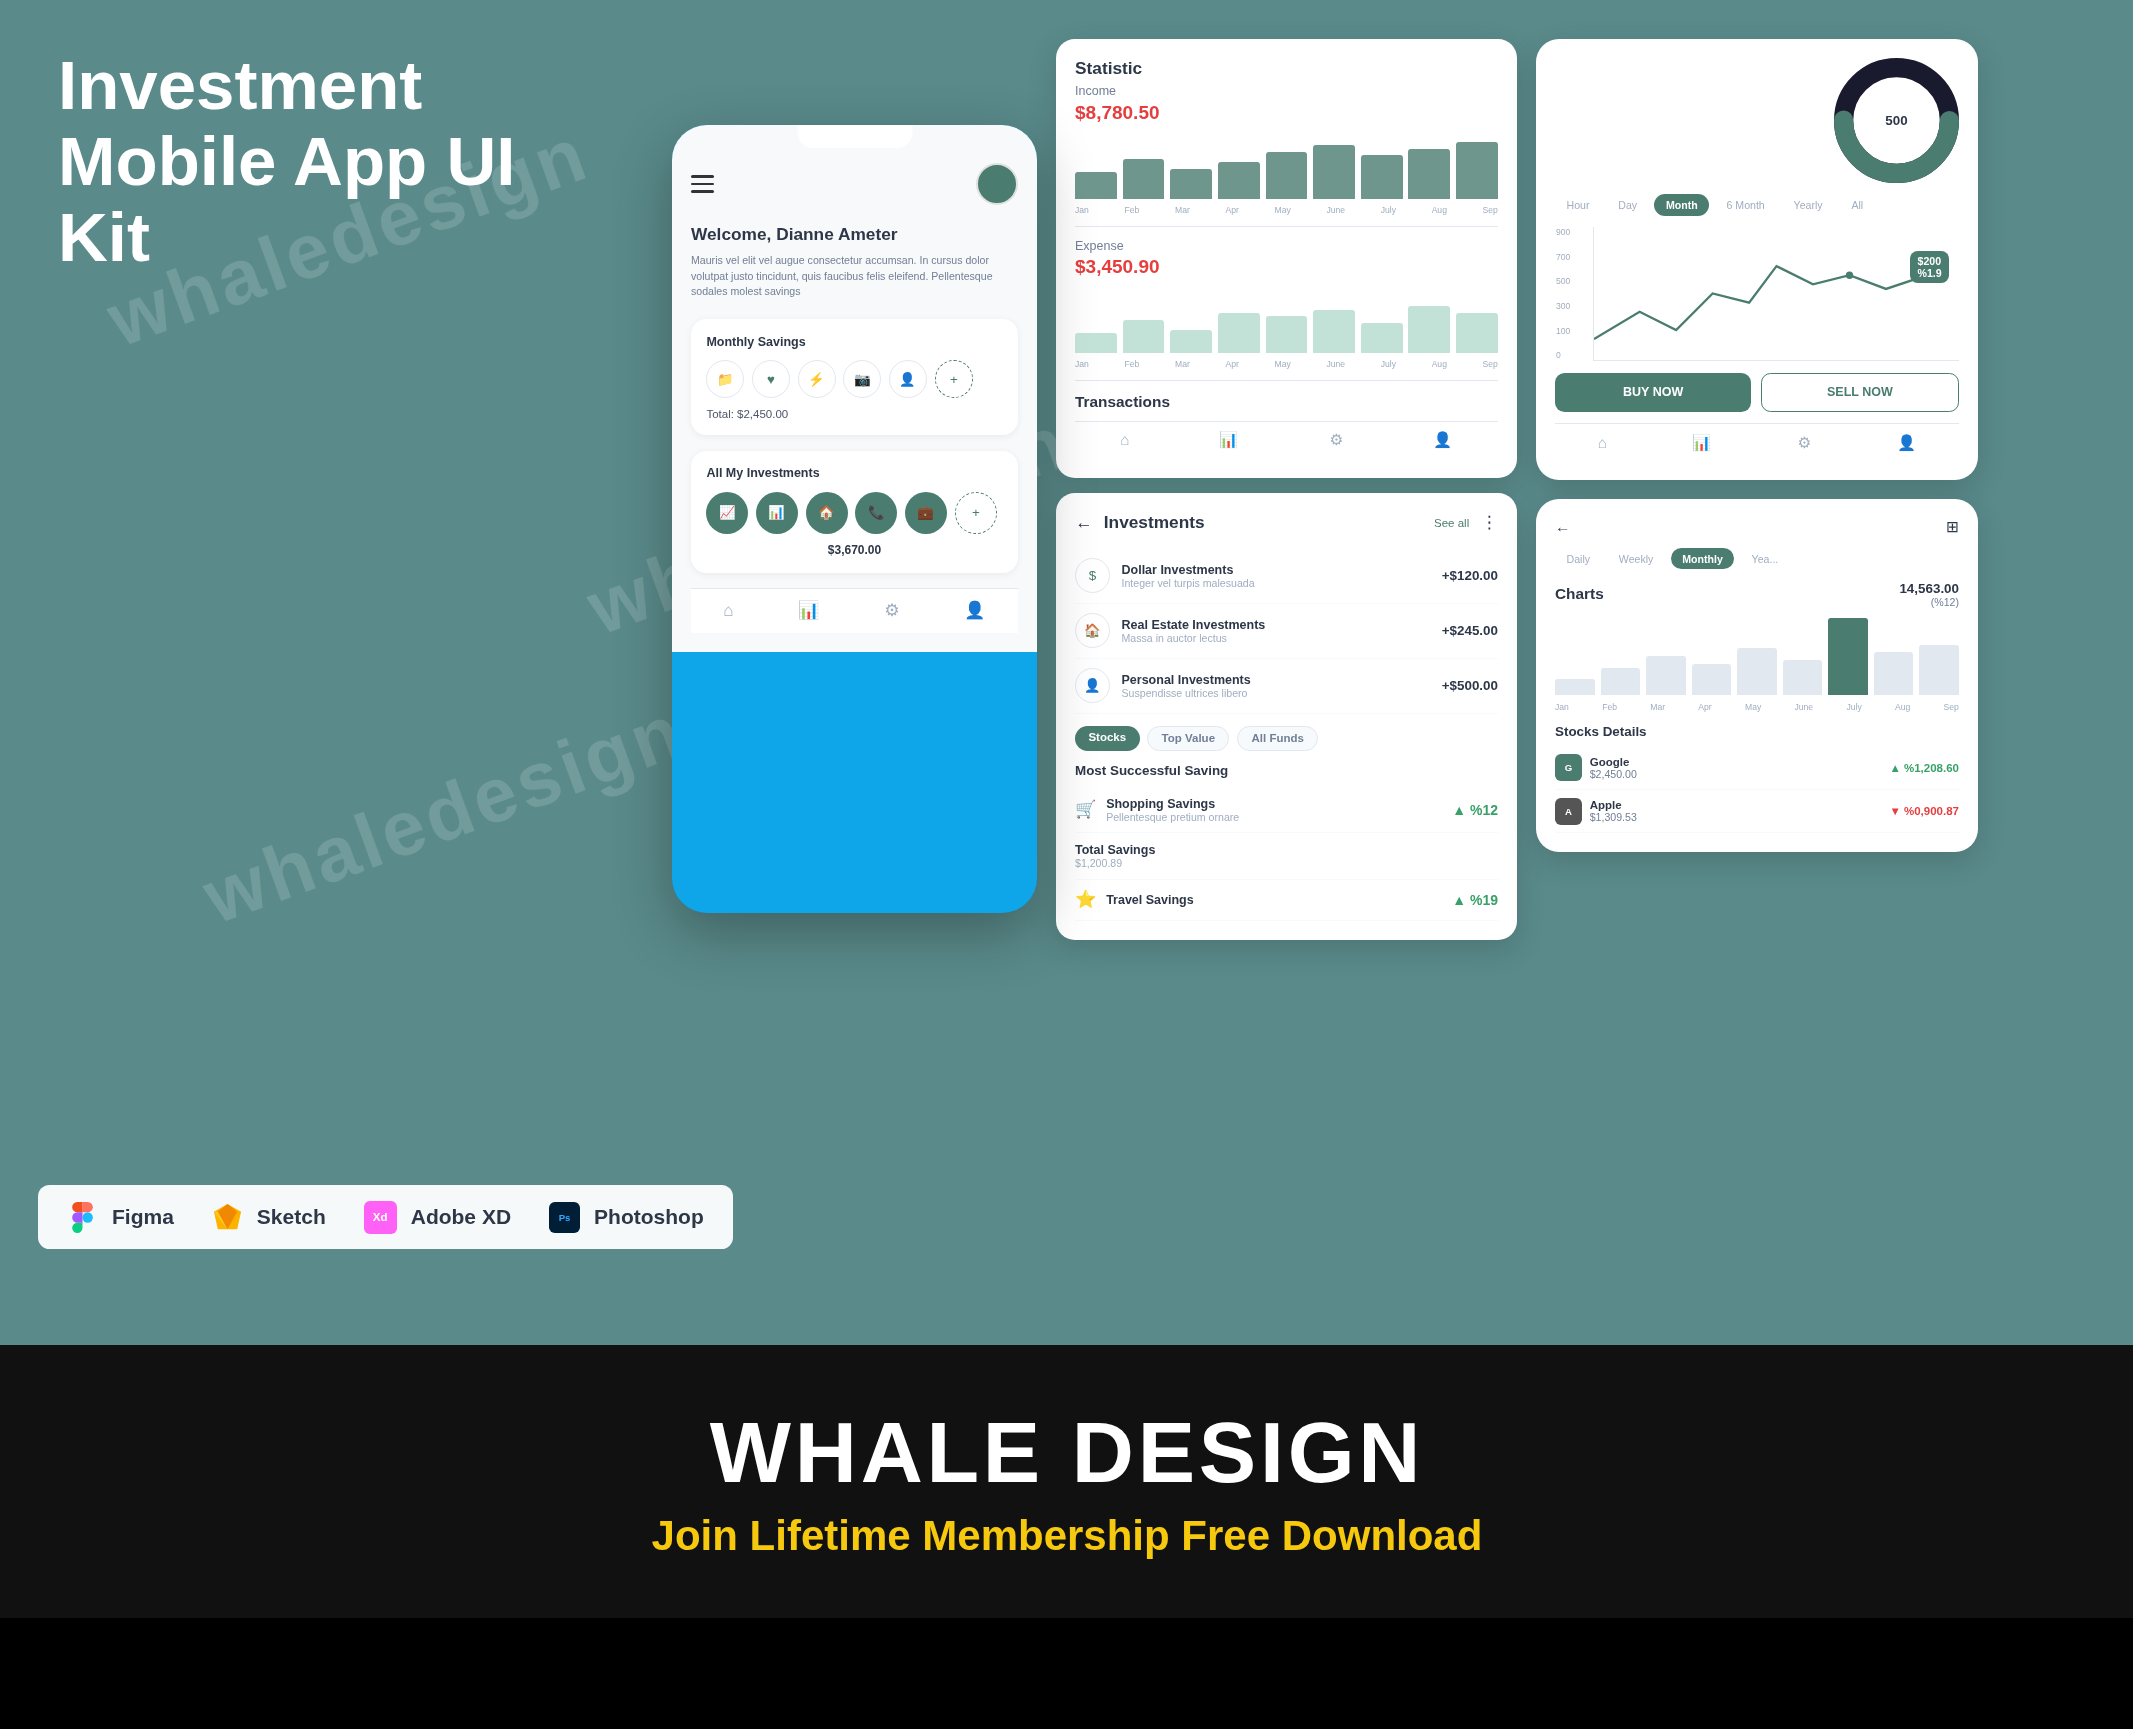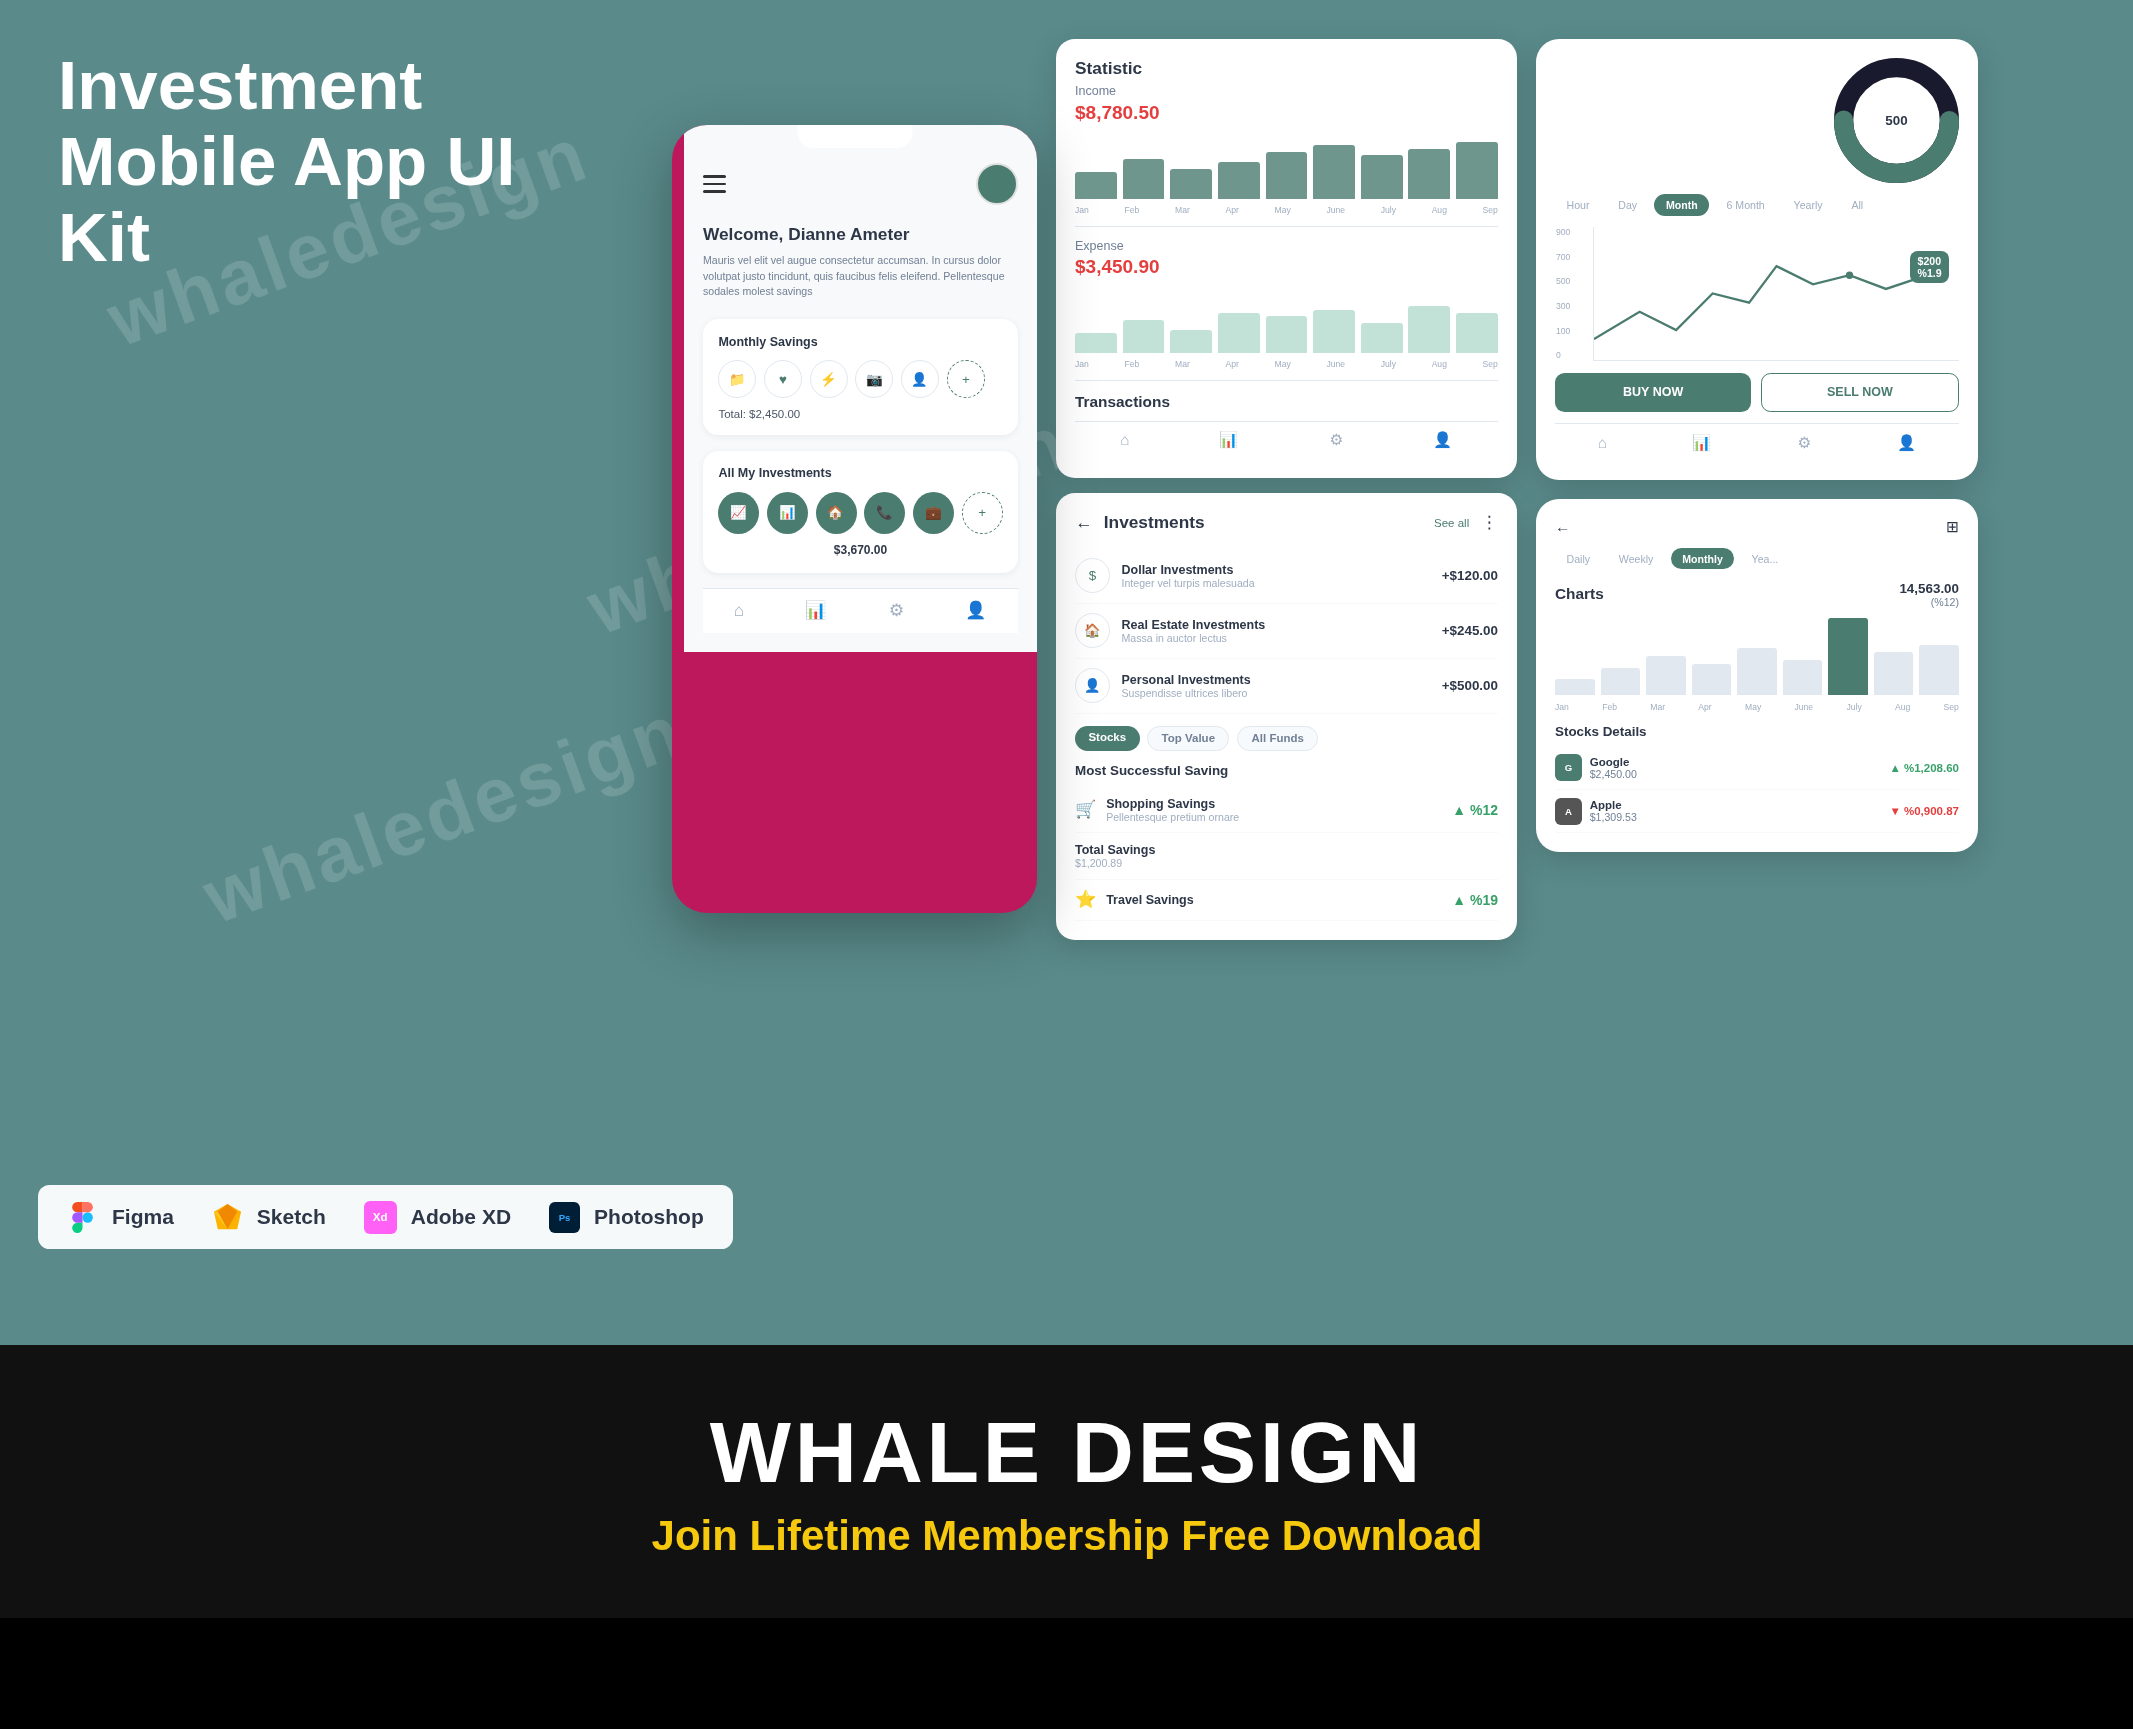--- a/index.html
+++ b/index.html
@@ -48,26 +48,25 @@
     .phones-area {
       flex: 1;
       display: flex;
       align-items: flex-start;
       padding: 29px 19px;
       gap: 19px;
     }
 
     
     .phone-frame {
-      background: #be185d;
+      background: #0ea5e9;
       border-radius: 35px;
       box-shadow: 0 19px 58px rgba(0,0,0,0.3);
       overflow: hidden;
       position: relative;
-      padding-left: 12px;
     }
 
     
     .phone-1 {
       width: 365px;
       min-height: 788px;
       margin-top: 96px;
     }
 
     .phone-notch {

